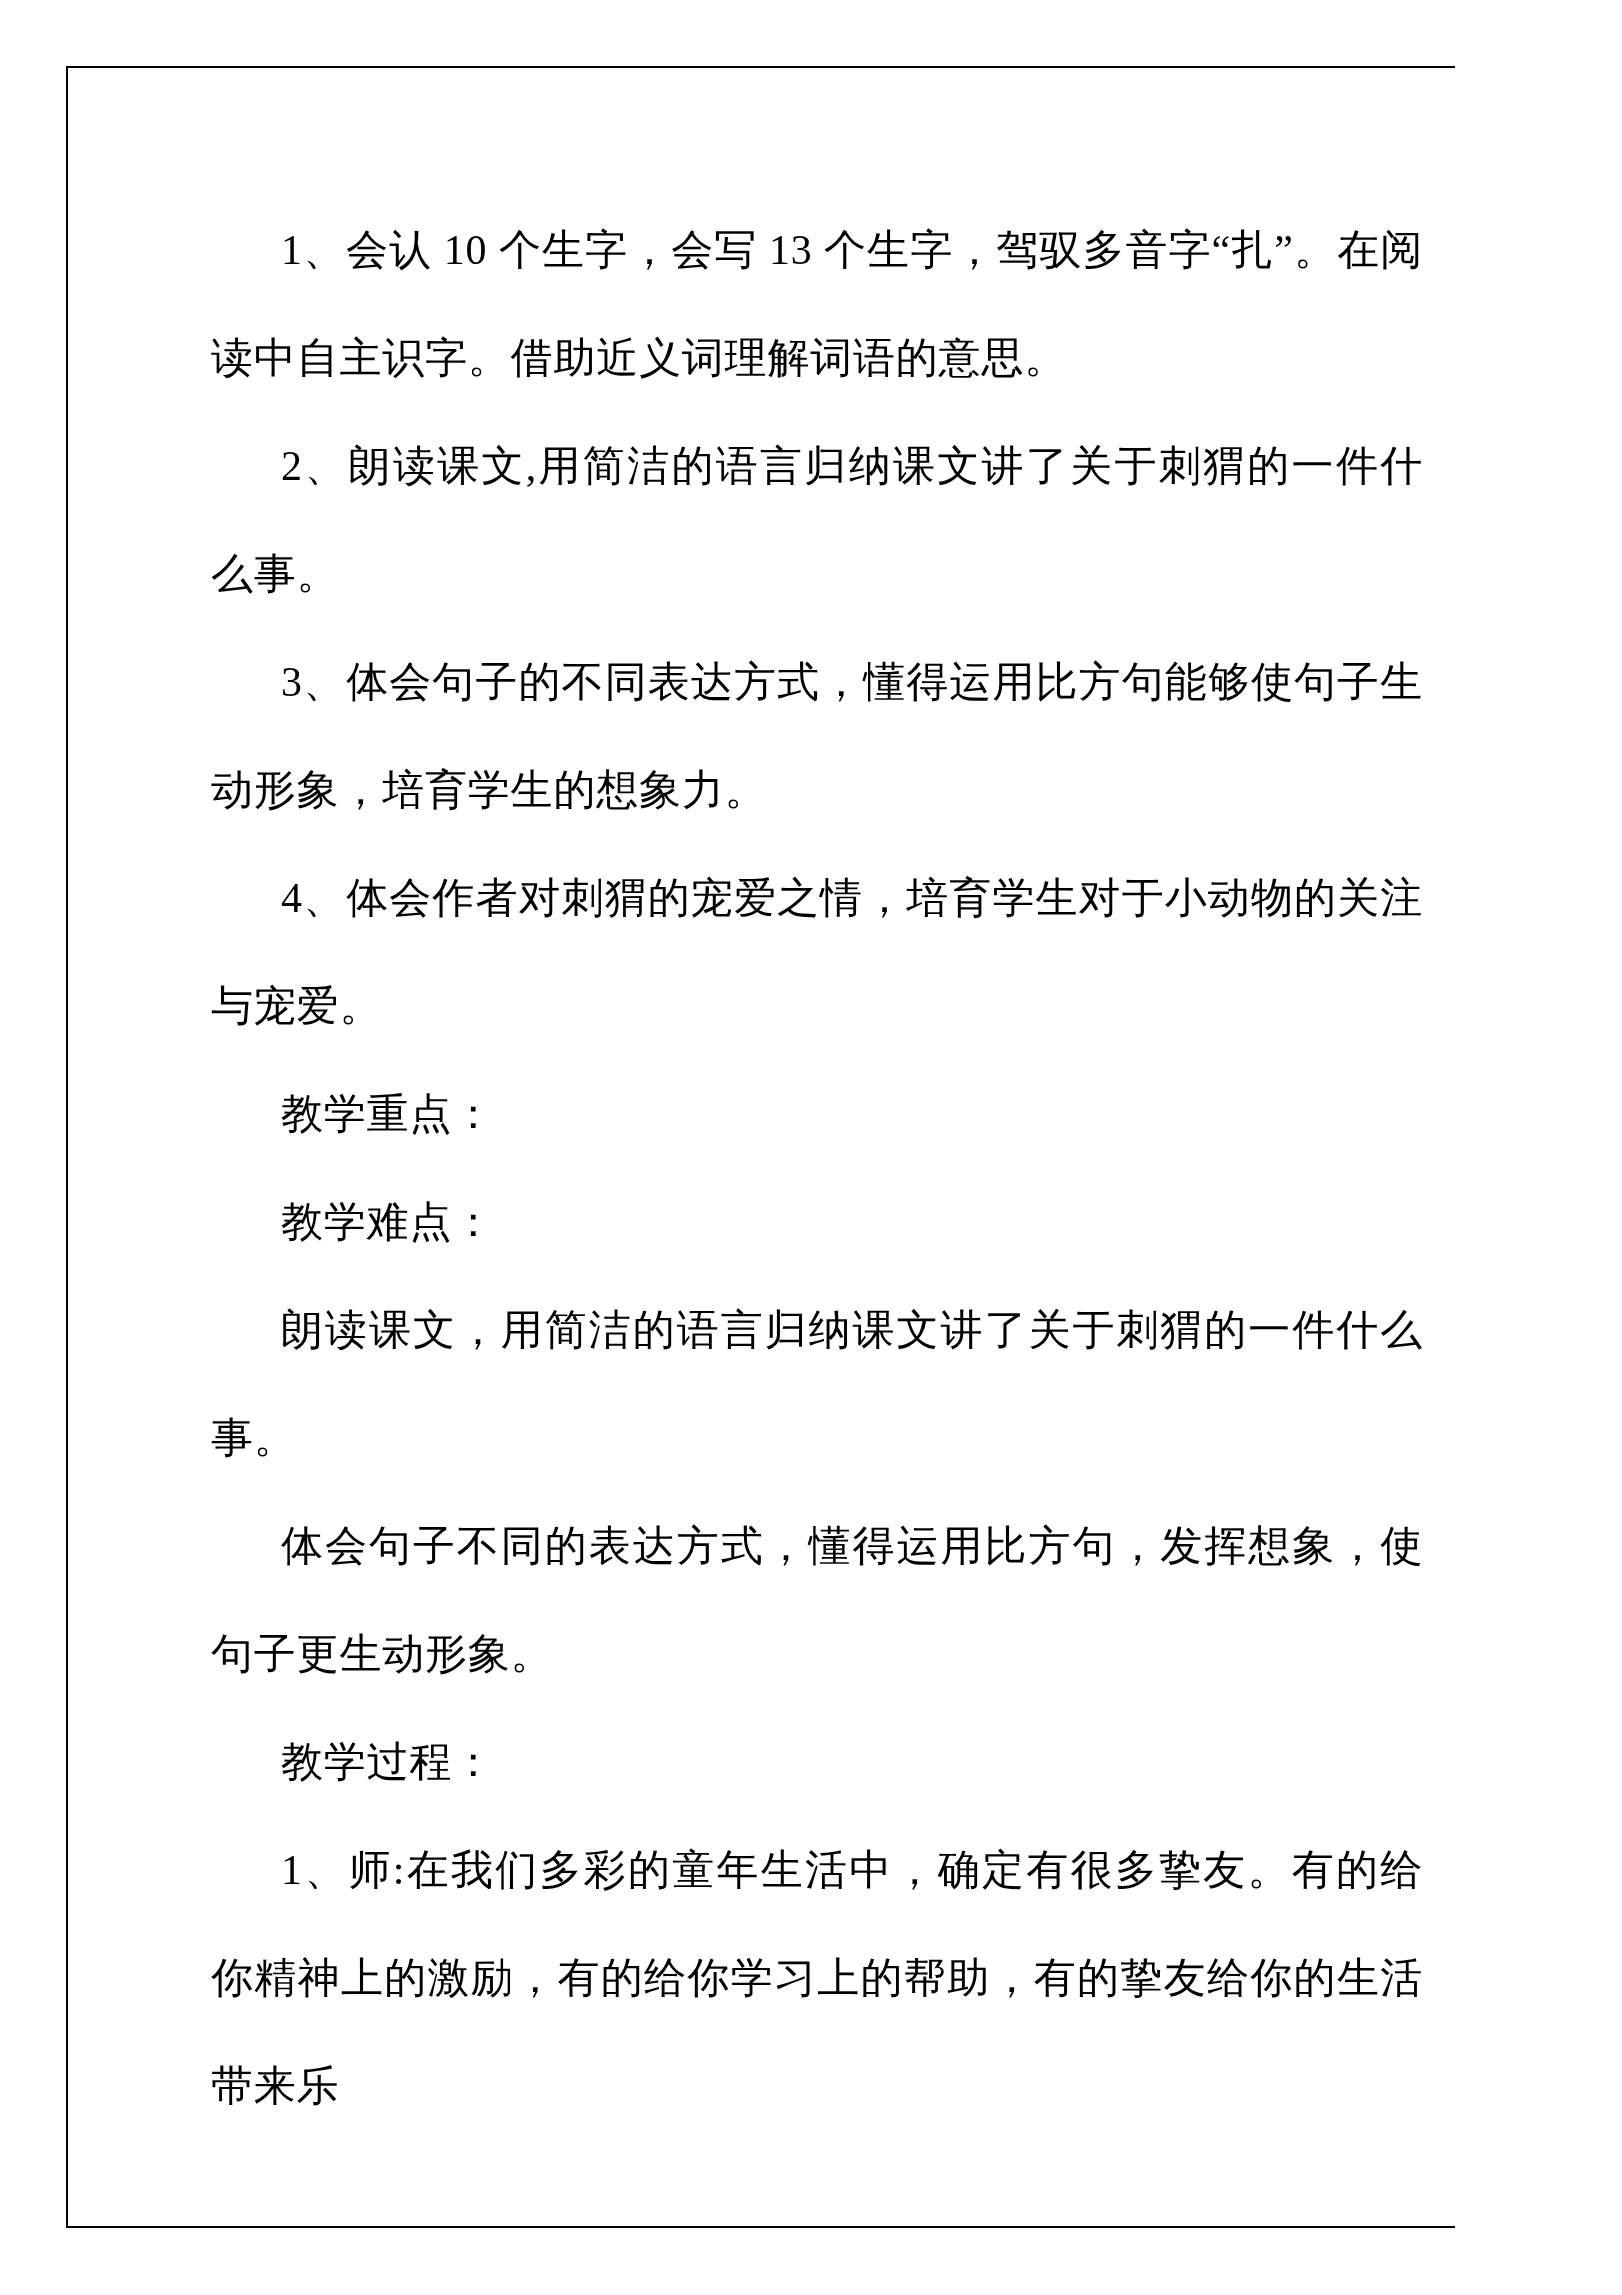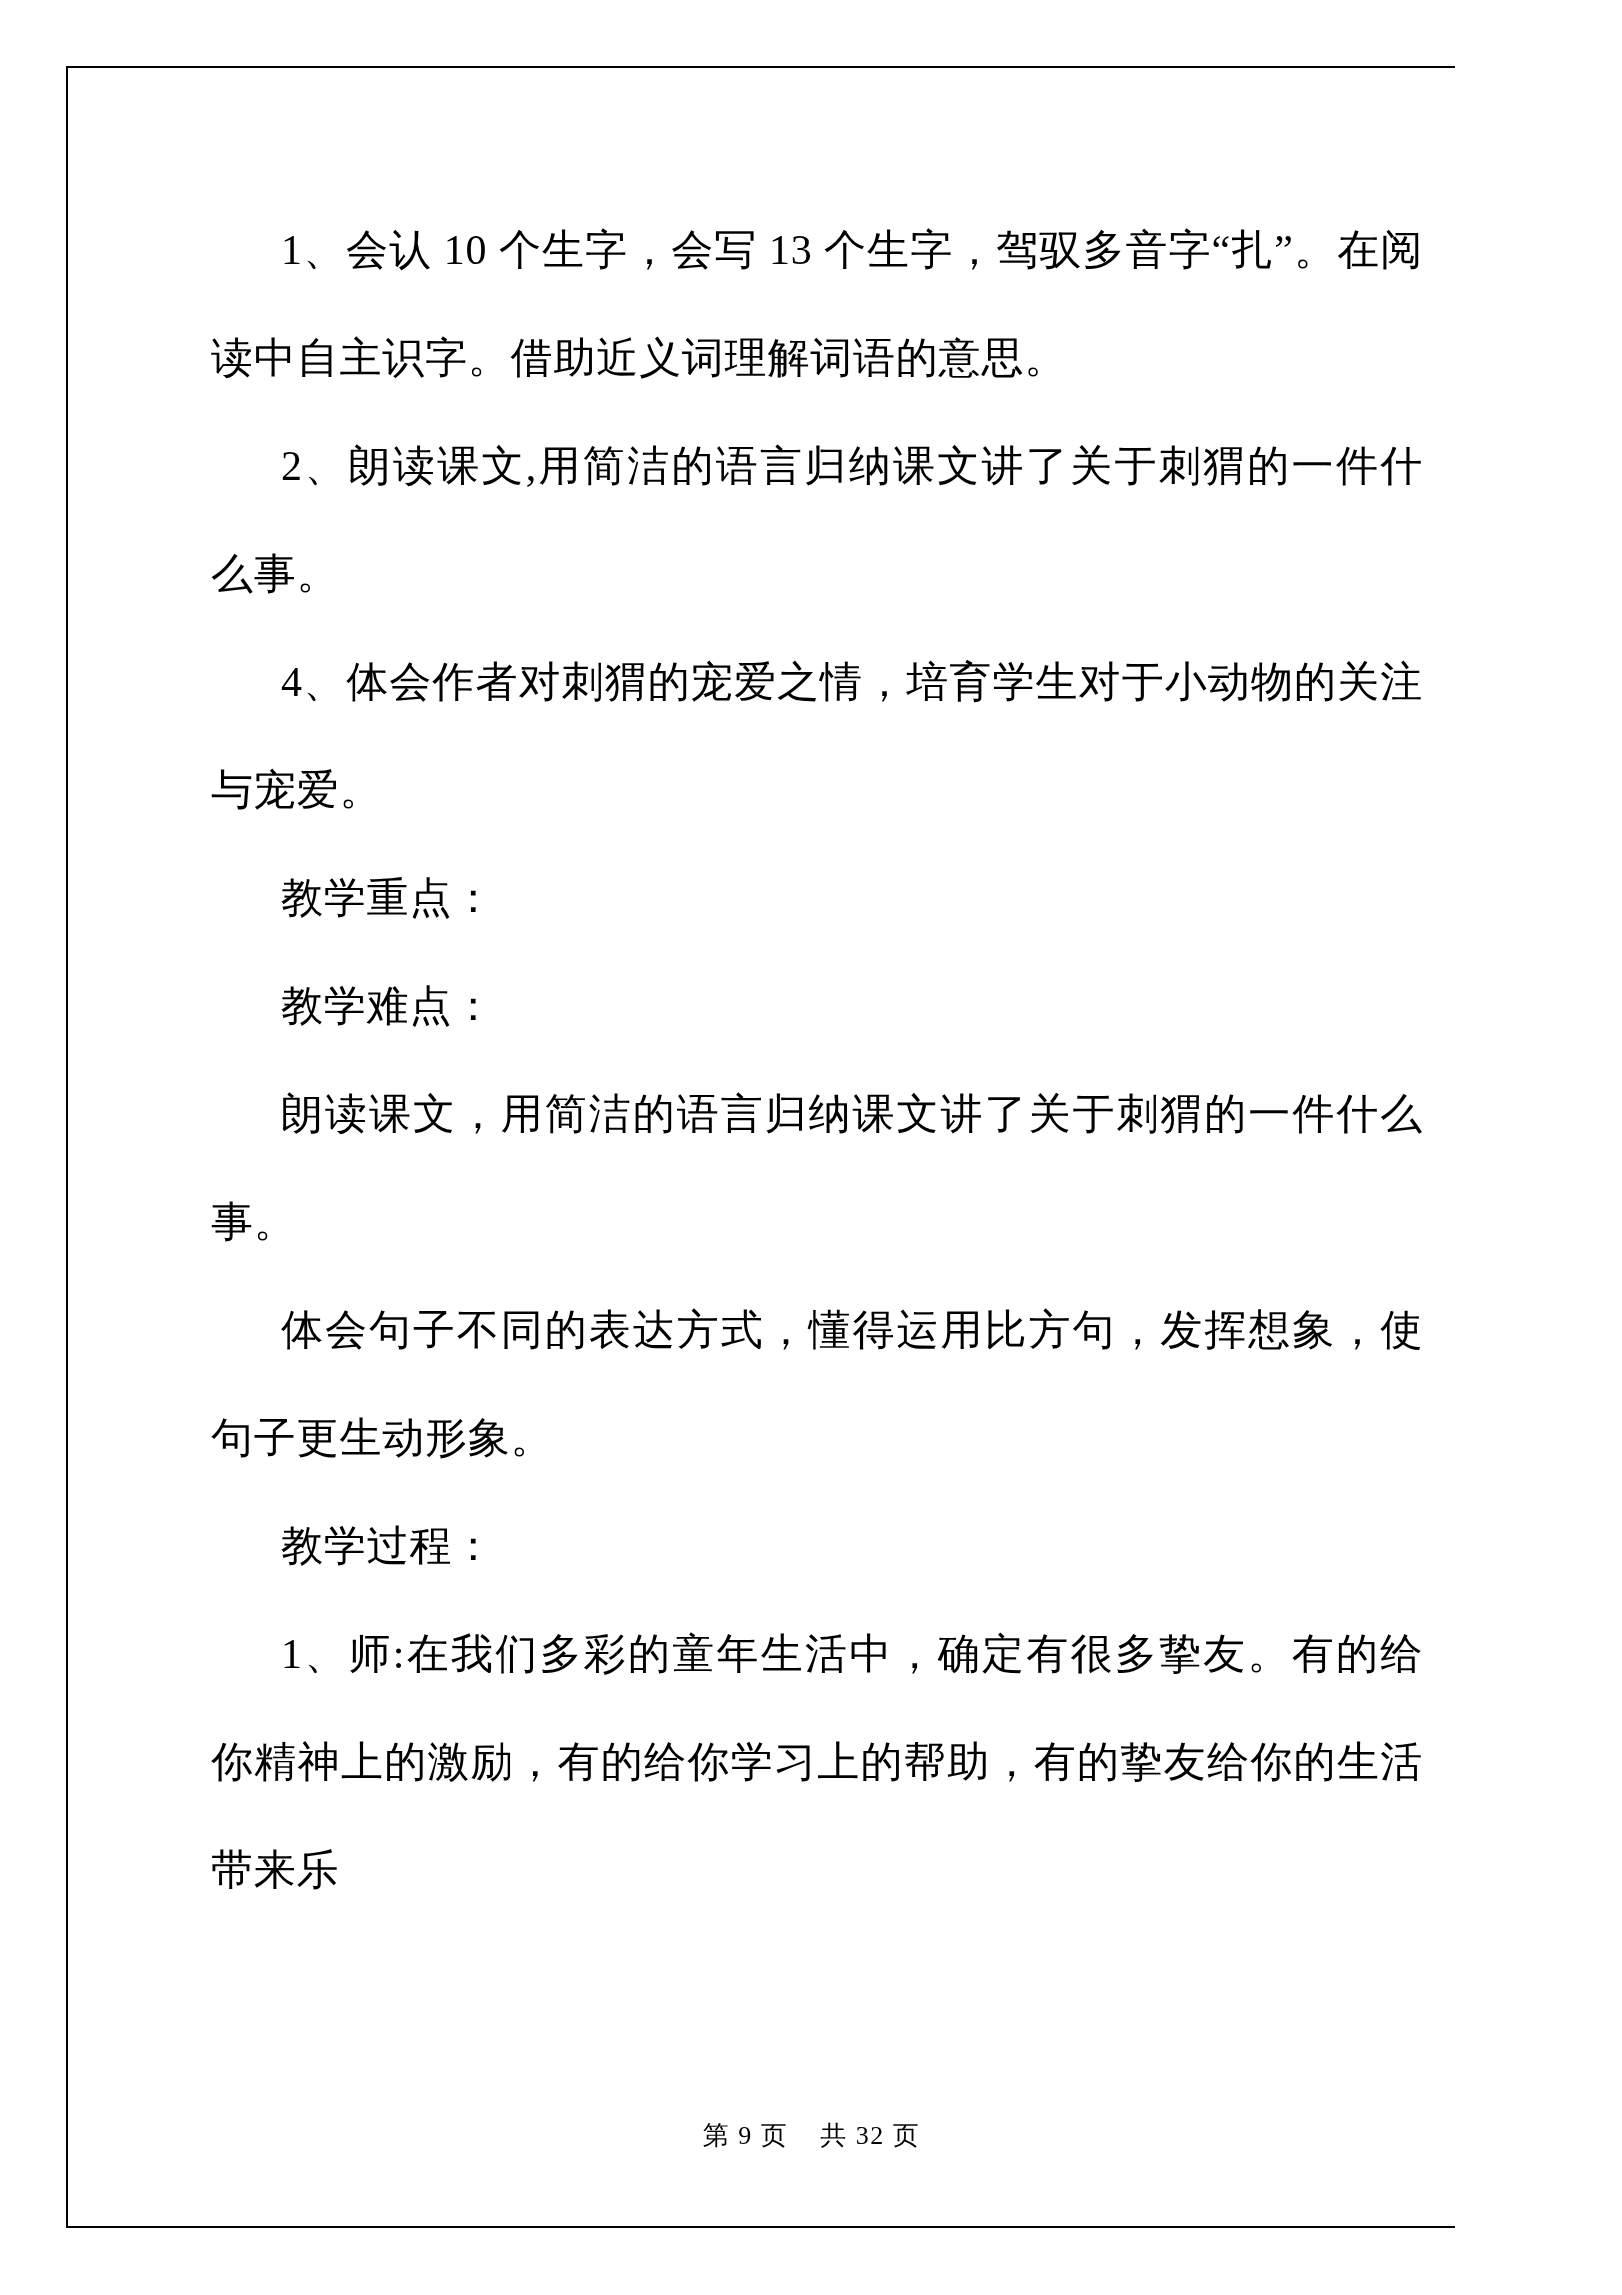--- a/index.html
+++ b/index.html
@@ -57,26 +57,24 @@
 </style>
 </head>
 <body>
 
 <div class="page">
   <div class="frame"></div>
 
   <div class="content">
     <p>1、会认 10 个生字，会写 13 个生字，驾驭多音字“扎”。在阅读中自主识字。借助近义词理解词语的意思。</p>
     <p>2、朗读课文,用简洁的语言归纳课文讲了关于刺猬的一件什么事。</p>
+    <p>3、体会句子的不同表达方式，懂得运用比方句能够使句子生动形象，培育学生的想象力。</p>
     <p>4、体会作者对刺猬的宠爱之情，培育学生对于小动物的关注与宠爱。</p>
     <p>教学重点：</p>
     <p>教学难点：</p>
     <p>朗读课文，用简洁的语言归纳课文讲了关于刺猬的一件什么事。</p>
     <p>体会句子不同的表达方式，懂得运用比方句，发挥想象，使句子更生动形象。</p>
     <p>教学过程：</p>
     <p>1、师:在我们多彩的童年生活中，确定有很多挚友。有的给你精神上的激励，有的给你学习上的帮助，有的挚友给你的生活带来乐</p>
   </div>
 
-  <div class="footer">
-    <span>第 9 页</span><span class="gap"></span><span>共 32 页</span>
-  </div>
 </div>
 
 
 </body></html>

